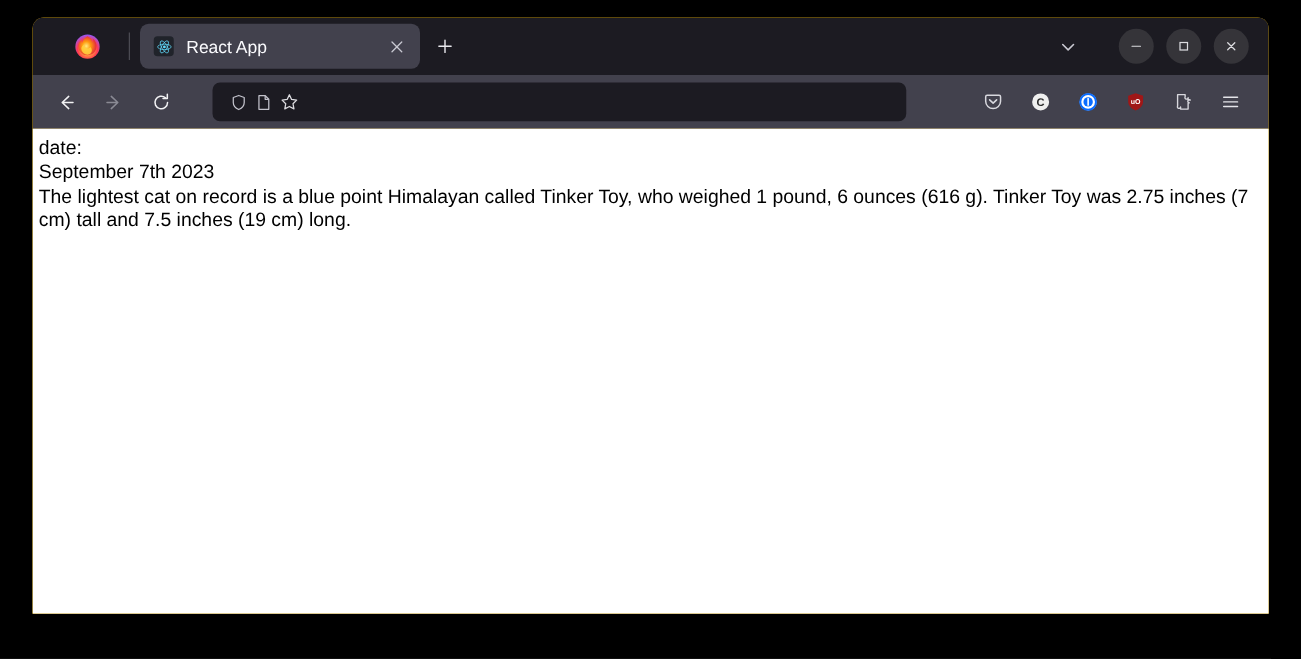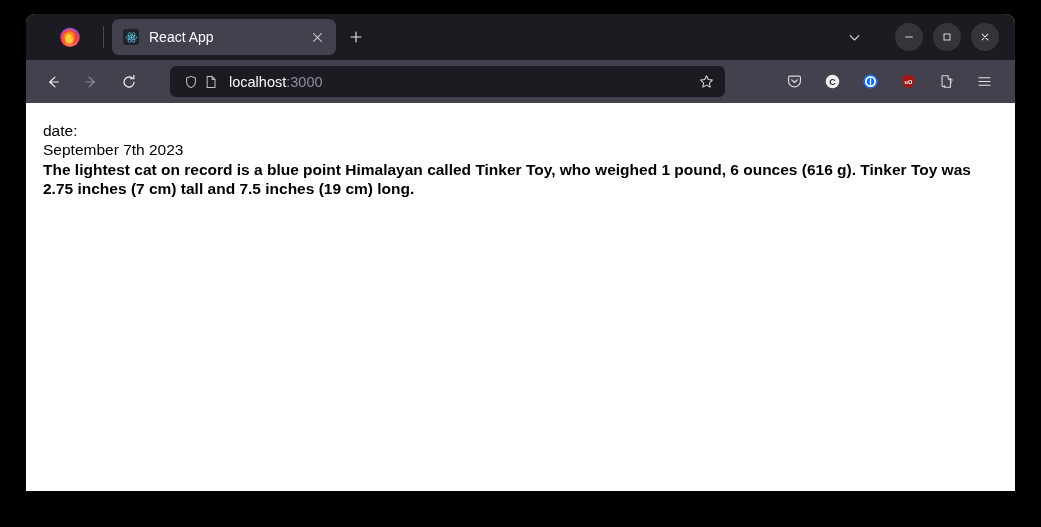--- a/index.html
+++ b/index.html
@@ -178,33 +178,33 @@
     border-radius: 6px;
     display: flex; align-items: center; justify-content: center;
     flex: 0 0 auto;
   }
 
   
   #page-content {
     flex: 1 1 auto;
     background: #ffffff;
     overflow: hidden;
-    padding: 16px;
+    padding: 4px;
   }
 
   #app-root {
     font-family: "Liberation Sans", sans-serif;
     font-size: 15.5px;
     line-height: 19.4px;
     color: #000000;
     padding: 2px 2px 0 1px;
   }
 
   #app-root .line { white-space: pre-wrap; }
-  #app-root .fact { display: block; font-weight: bold; }
+  #app-root .fact { display: block; }
 </style>
 </head>
 <body>
 
 <div id="browser-window">
 
   <div id="tab-strip">
 
     <span class="firefox-logo">
       <svg viewBox="0 0 24 24" width="22" height="22">
@@ -307,21 +307,20 @@
         <svg viewBox="0 0 16 16" width="14" height="14">
           <path d="M8 1.6 L13 3.4 V8 c0 3.1-2.2 5.2-5 6.4 -2.8-1.2-5-3.3-5-6.4 V3.4 Z" fill="none" stroke="#c2c2cb" stroke-width="1.15" stroke-linejoin="round"></path>
         </svg>
       </span>
       <span class="url-icon">
         <svg viewBox="0 0 16 16" width="14" height="14">
           <path d="M3.6 1.8 H9.4 L12.6 5 V14.2 H3.6 Z" fill="none" stroke="#c2c2cb" stroke-width="1.15" stroke-linejoin="round"></path>
           <path d="M9.3 1.9 V5.1 H12.5" fill="none" stroke="#c2c2cb" stroke-width="1.15" stroke-linejoin="round"></path>
         </svg>
       </span>
-      <span id="url-text"><span>localhost</span><span class="url-port">:3000</span></span>
       <span class="url-icon">
         <svg viewBox="0 0 16 16" width="15" height="15">
           <path d="M8 1.9 L9.9 5.9 L14.2 6.5 L11.1 9.6 L11.9 14 L8 11.9 L4.1 14 L4.9 9.6 L1.8 6.5 L6.1 5.9 Z" fill="none" stroke="#dcdce0" stroke-width="1.1" stroke-linejoin="round"></path>
         </svg>
       </span>
     </div>
 
     <div id="toolbar-right">
 
       <div class="ext-btn">

